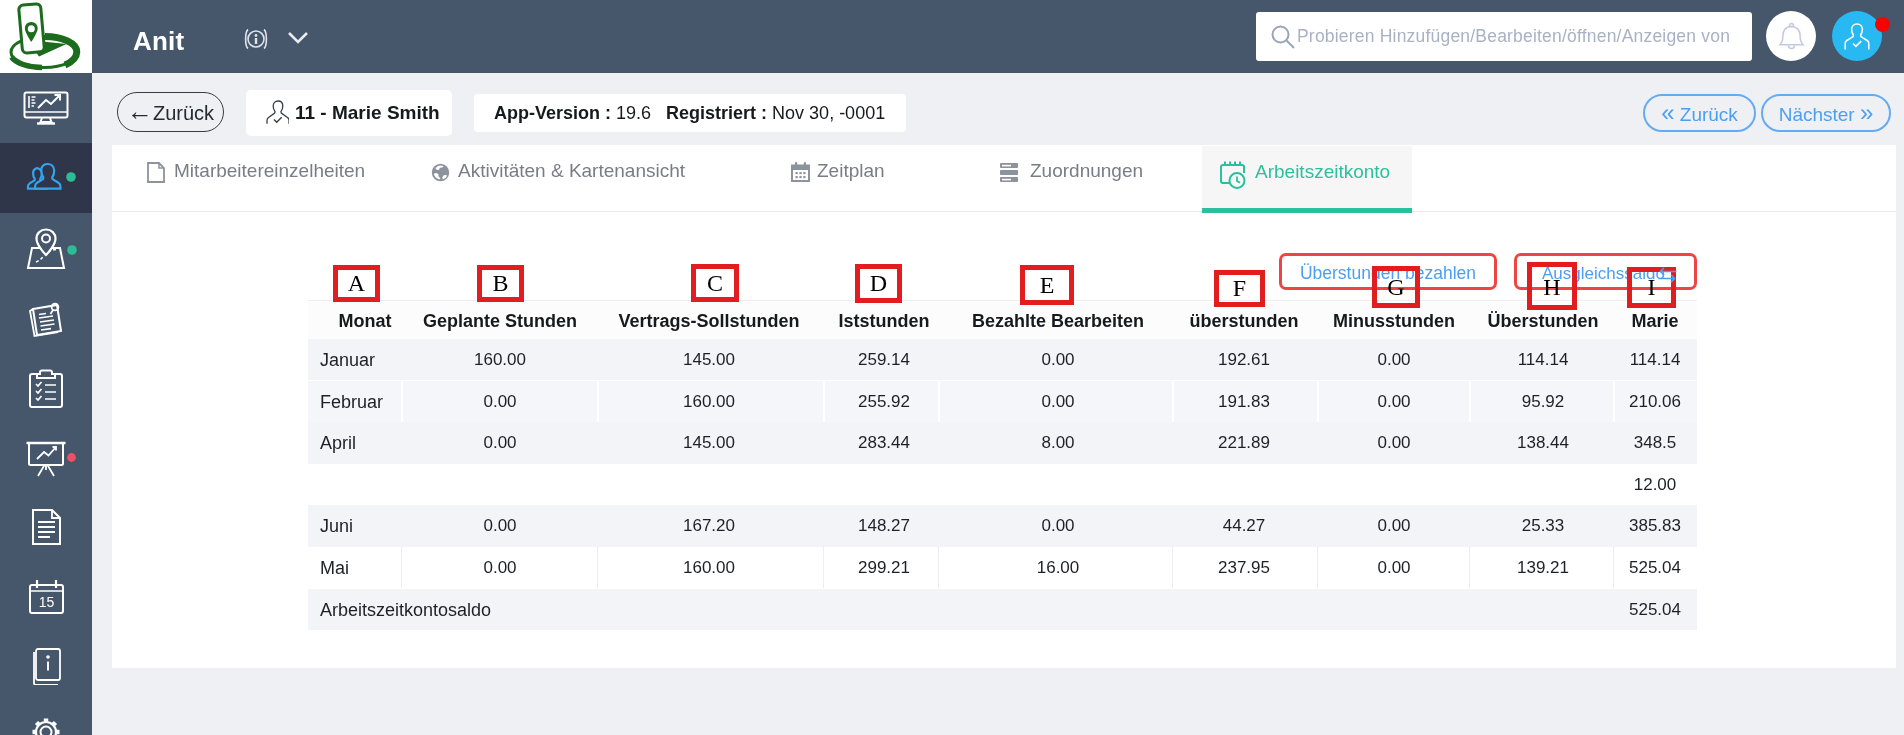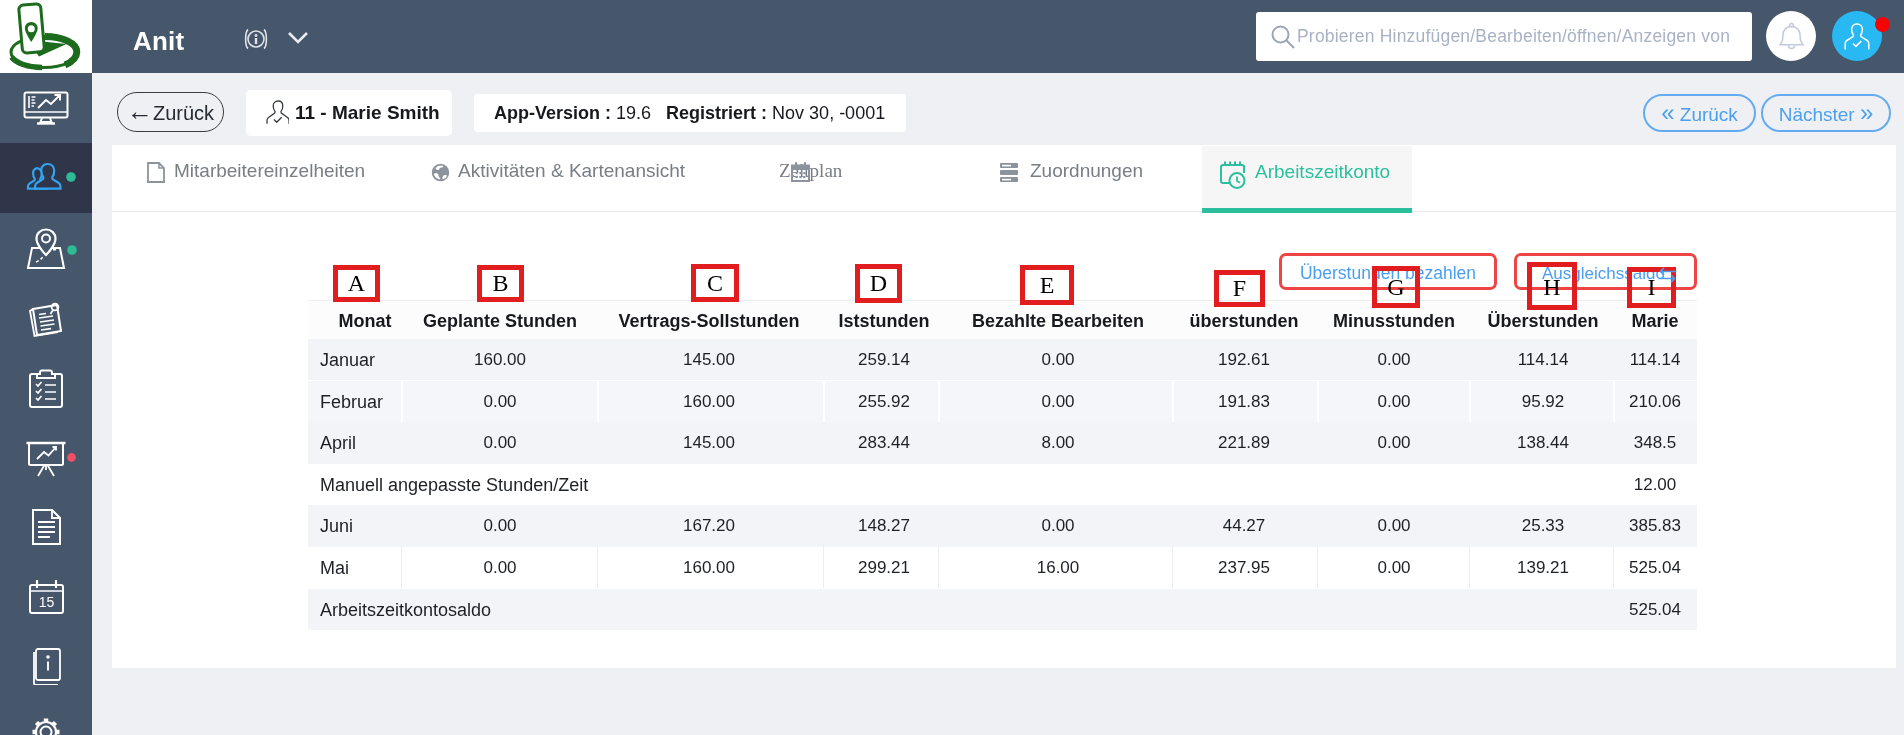--- a/index.html
+++ b/index.html
@@ -75,21 +75,21 @@
 <div id="card2">
     <span class="t"><b>App-Version :</b> 19.6&nbsp;&nbsp;&nbsp;<b>Registriert :</b> Nov 30, -0001</span>
   </div>
 <div class="pillb" style="left:1643px; width:113px;"><span style="font-size:24px;">«</span> Zurück</div>
 <div class="pillb" style="left:1761px; width:130px;">Nächster <span style="font-size:24px;">»</span></div>
 
 <div id="card"></div>
 <div id="tabline"></div>
 <span class="tabtxt" style="left:174px;">Mitarbeitereinzelheiten</span>
 <span class="tabtxt" style="left:458px;">Aktivitäten &amp; Kartenansicht</span>
-<span class="tabtxt" style="left:779px;font-family:Liberation Serif, serif;">Zeitplan</span>
+<span class="tabtxt" style="left:817px;">Zeitplan</span>
 <span class="tabtxt" style="left:1030px;">Zuordnungen</span>
 <div id="activetab">
     <div class="u"></div>
     <span class="t">Arbeitszeitkonto</span>
   </div>
 
 <div class="bluebtn" style="left:1279px; width:218px; line-height:35px; font-size:17.5px;">Überstunden bezahlen</div>
 <div class="bluebtn" style="left:1514px; width:183px; line-height:35px; text-align:left; padding-left:25px; font-size:17px;">Ausgleichssaldo</div>
 
 <div style="position:absolute; left:308px; top:300px; width:1389px; height:1px; background:#ebedf0;"></div>
@@ -139,21 +139,20 @@
   <span class="cell" style="left:192px;">0.00</span>
   <span class="cell" style="left:401px;">145.00</span>
   <span class="cell" style="left:576px;">283.44</span>
   <span class="cell" style="left:750px;">8.00</span>
   <span class="cell" style="left:936px;">221.89</span>
   <span class="cell" style="left:1086px;">0.00</span>
   <span class="cell" style="left:1235px;">138.44</span>
   <span class="cell" style="left:1347px;">348.5</span>
 </div>
 <div class="trow" style="top:464px; height:41px; background:#ffffff;">
-  <span class="lcell">Manuell angepasste Stunden/Zeit</span>
   <span class="cell" style="left:1347px;">12.00</span>
 </div>
 <div class="trow" style="top:505px; height:42px; background:#f2f4f8;">
   <span class="lcell">Juni</span>
   <span class="cell" style="left:192px;">0.00</span>
   <span class="cell" style="left:401px;">167.20</span>
   <span class="cell" style="left:576px;">148.27</span>
   <span class="cell" style="left:750px;">0.00</span>
   <span class="cell" style="left:936px;">44.27</span>
   <span class="cell" style="left:1086px;">0.00</span>

